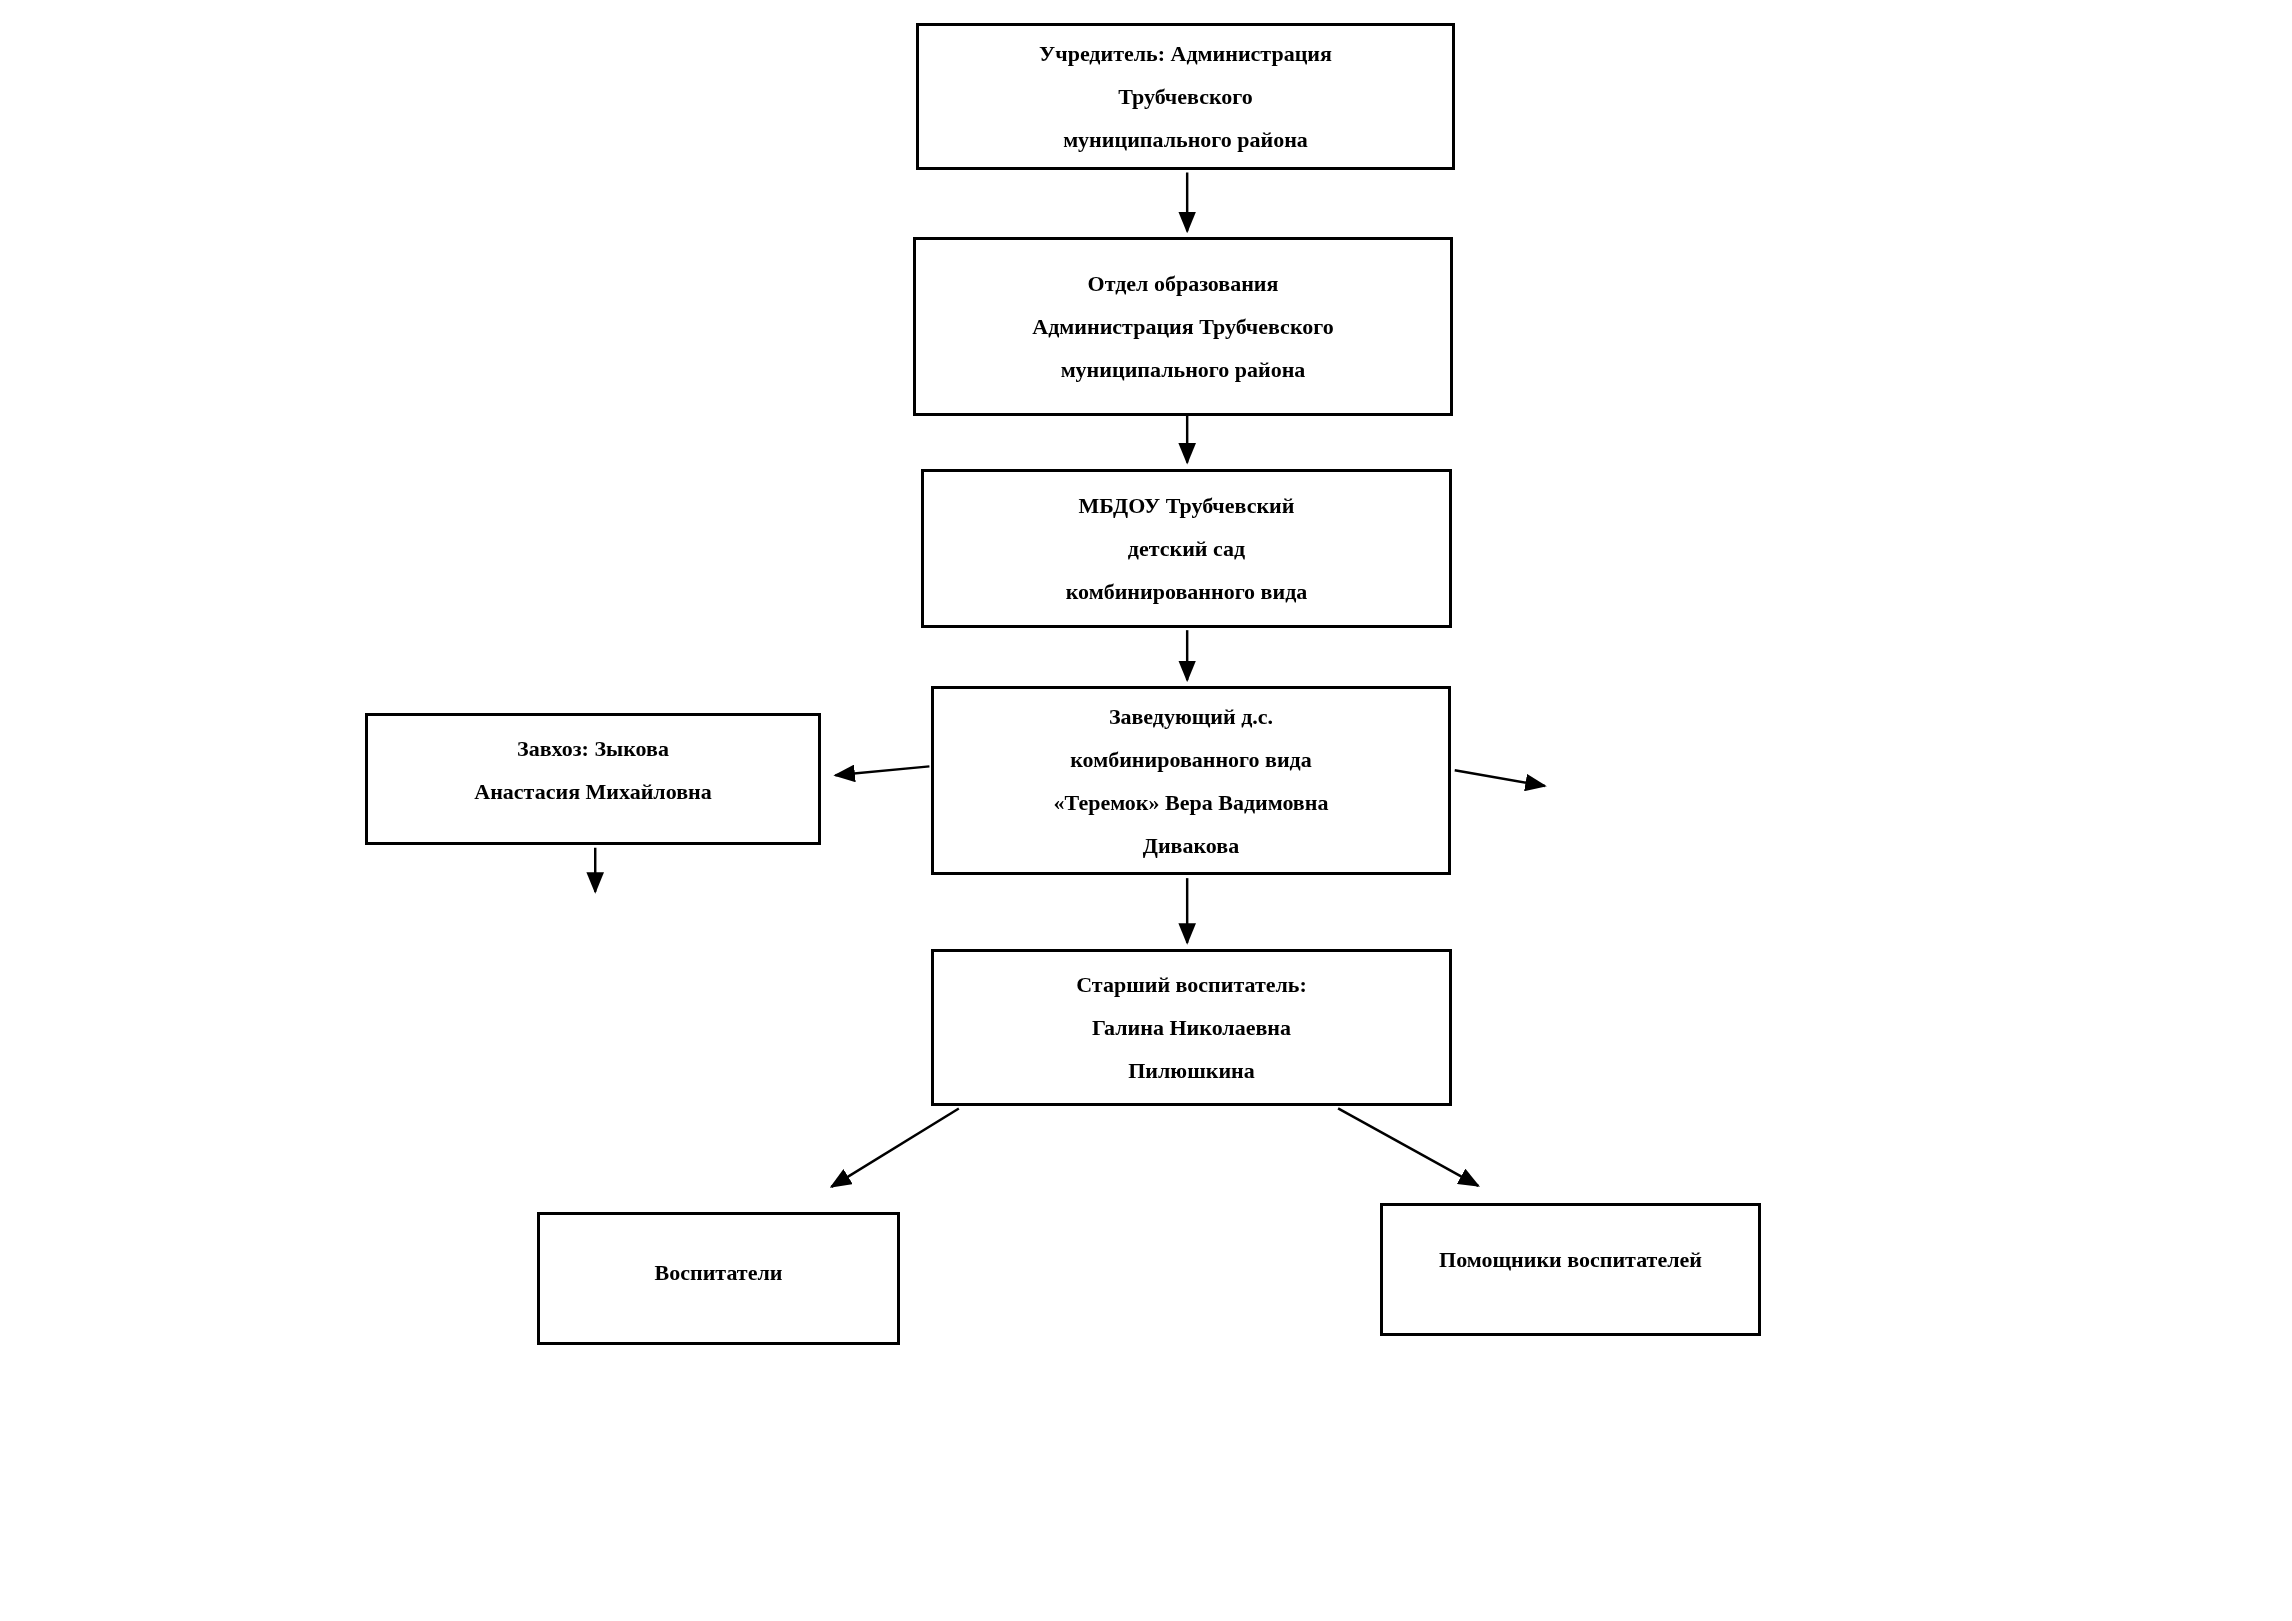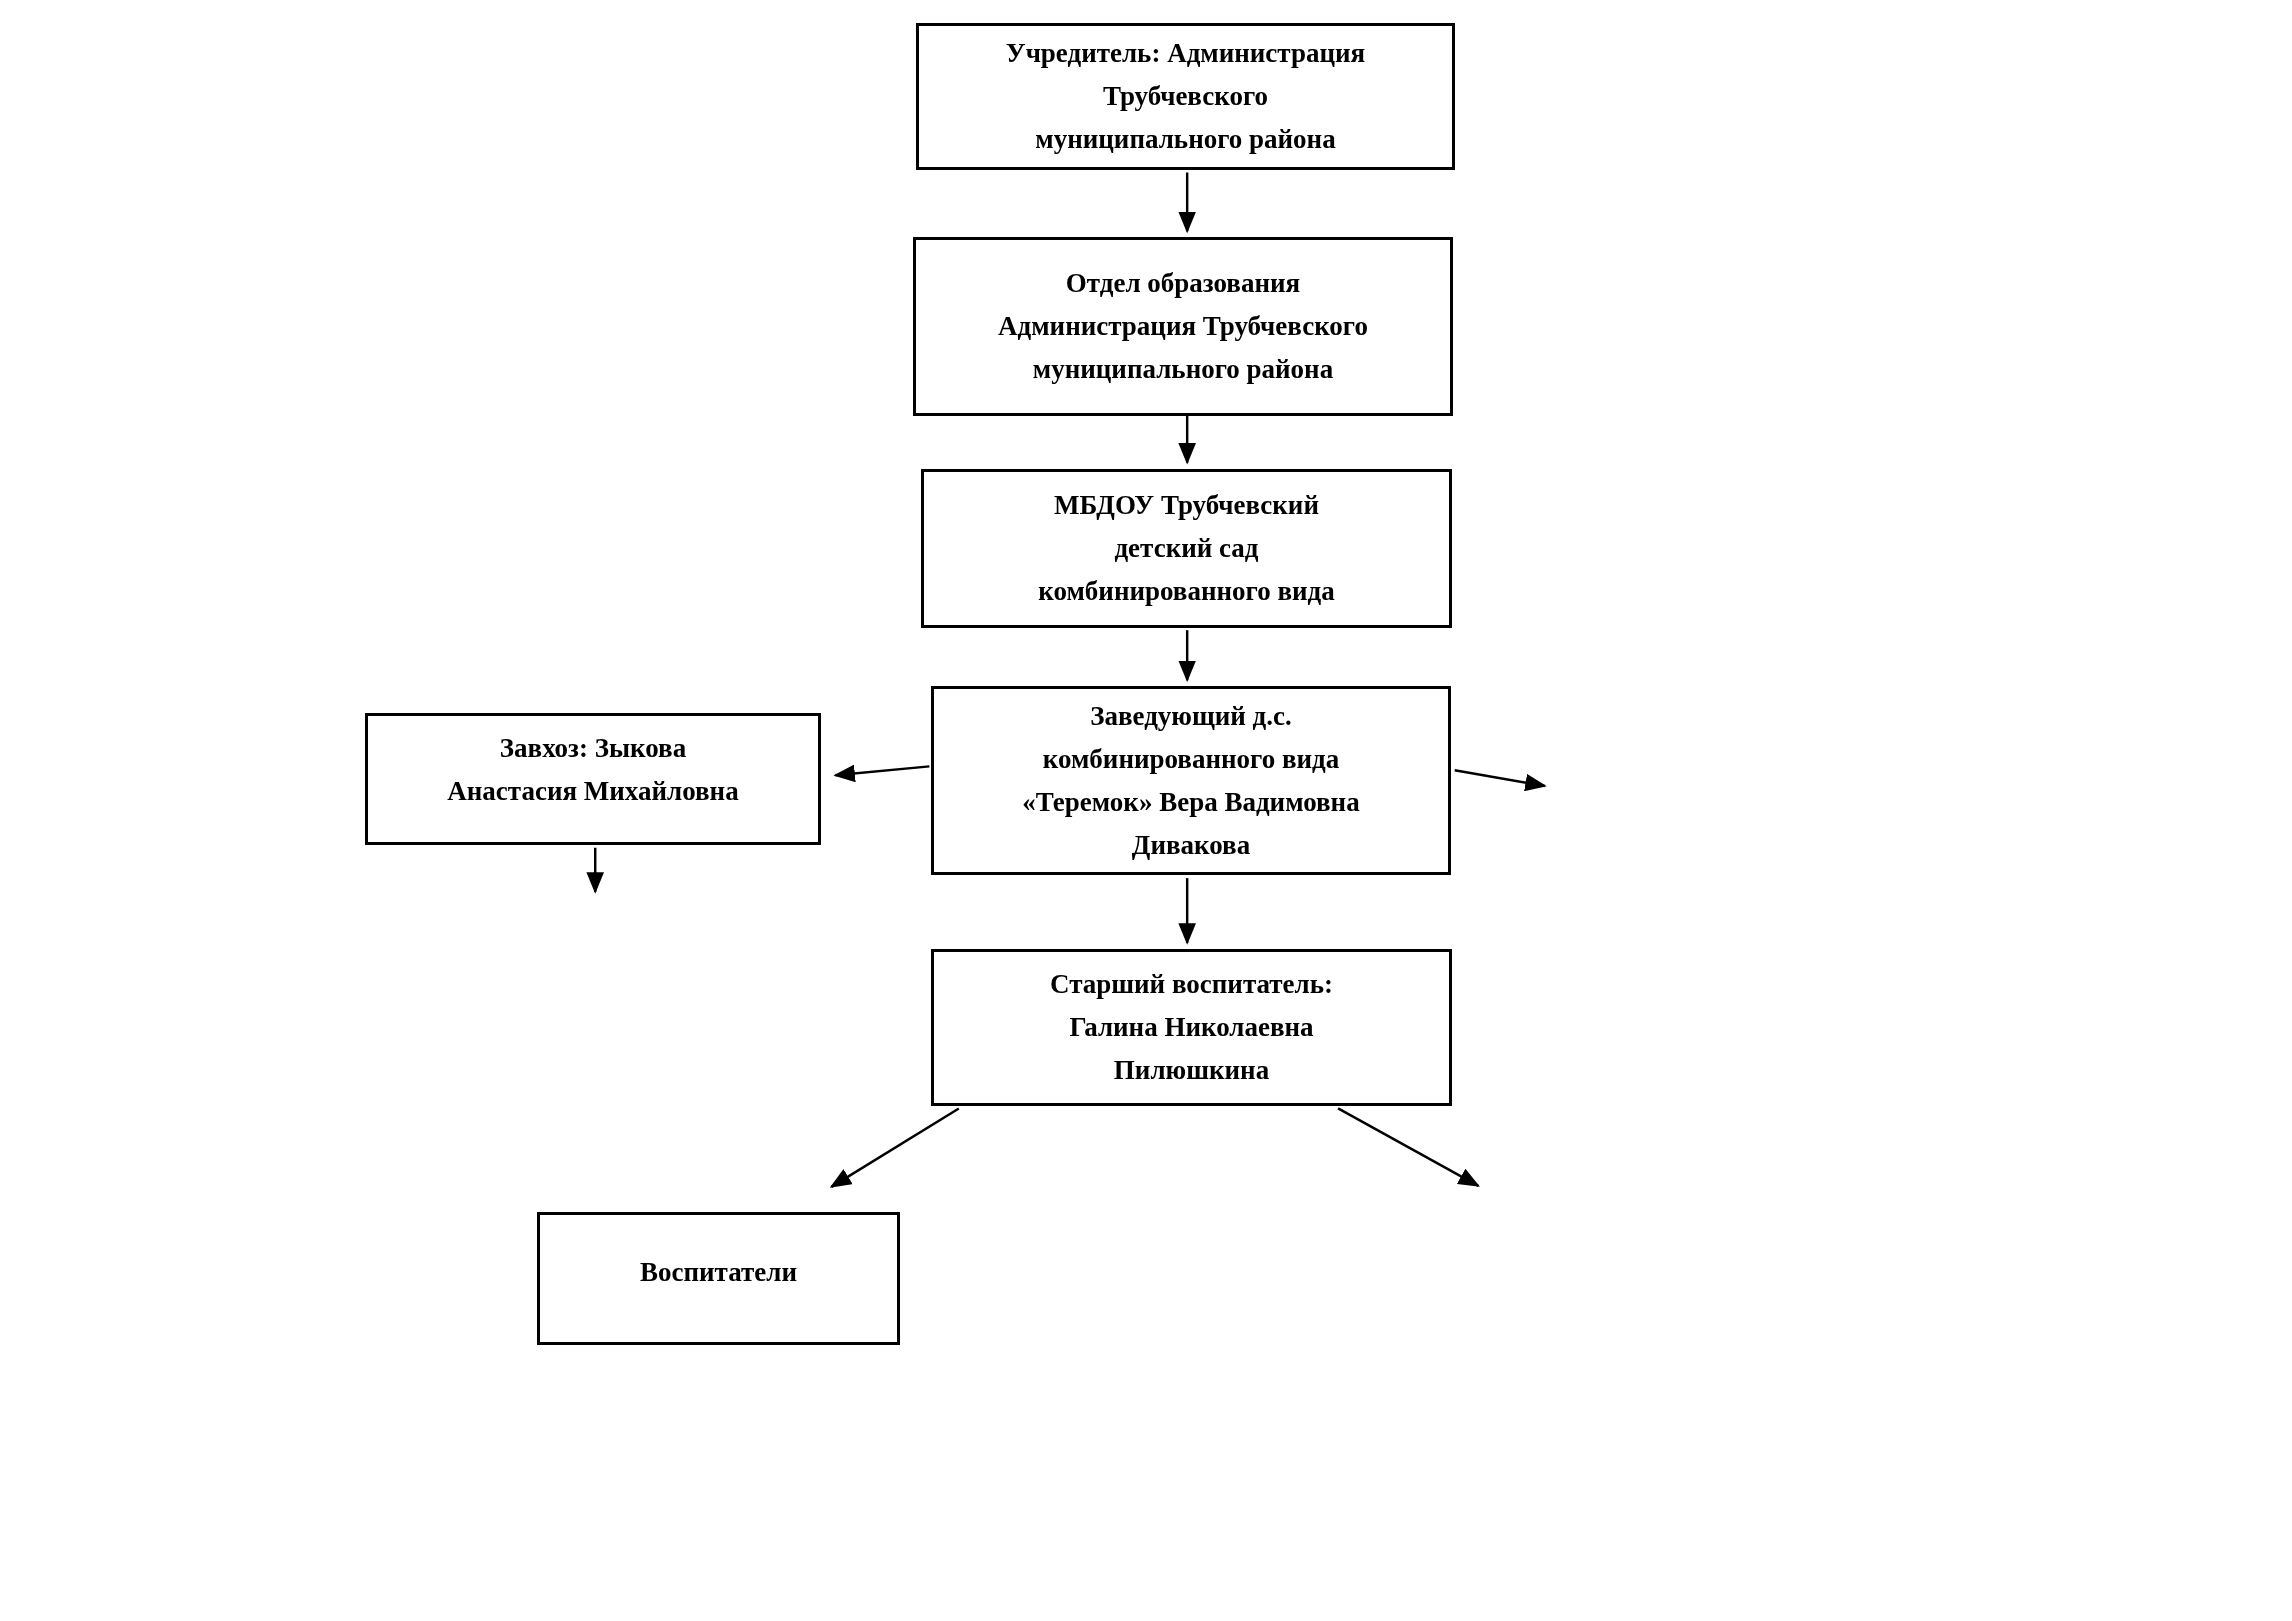--- a/index.html
+++ b/index.html
@@ -18,21 +18,21 @@
   .node {
     position: absolute;
     box-sizing: border-box;
     border: 3.9px solid #000000;
     background: #ffffff;
     display: flex;
     align-items: center;
     justify-content: center;
     text-align: center;
     font-weight: bold;
-    font-size: 27px;
+    font-size: 22px;
     line-height: 43px;
     white-space: pre-line;
     padding: 3.9px 7.8px;
   }
   
   #node-founder              { left: 916px;  top: 22.5px;   width: 539px; height: 147px; }
   #node-education-department { left: 913px;  top: 237px;  width: 540px; height: 179px; }
   #node-kindergarten         { left: 921px;  top: 469px;  width: 531px; height: 159px; }
   #node-head                 { left: 931px;  top: 686px;  width: 520px; height: 189px; }
   #node-supply-manager       { left: 365px;  top: 713px;  width: 456px; height: 132px; padding-bottom: 21.6px; }
@@ -98,15 +98,16 @@
 Анастасия Михайловна</div>
 
 
 
   <div class="node" id="node-senior-educator">Старший воспитатель:
 Галина Николаевна
 Пилюшкина</div>
 
   <div class="node" id="node-educators">Воспитатели</div>
 
+  <div class="node" id="node-assistant-educators">Помощники воспитателей</div>
 
 </div>
 
 
 </body></html>

